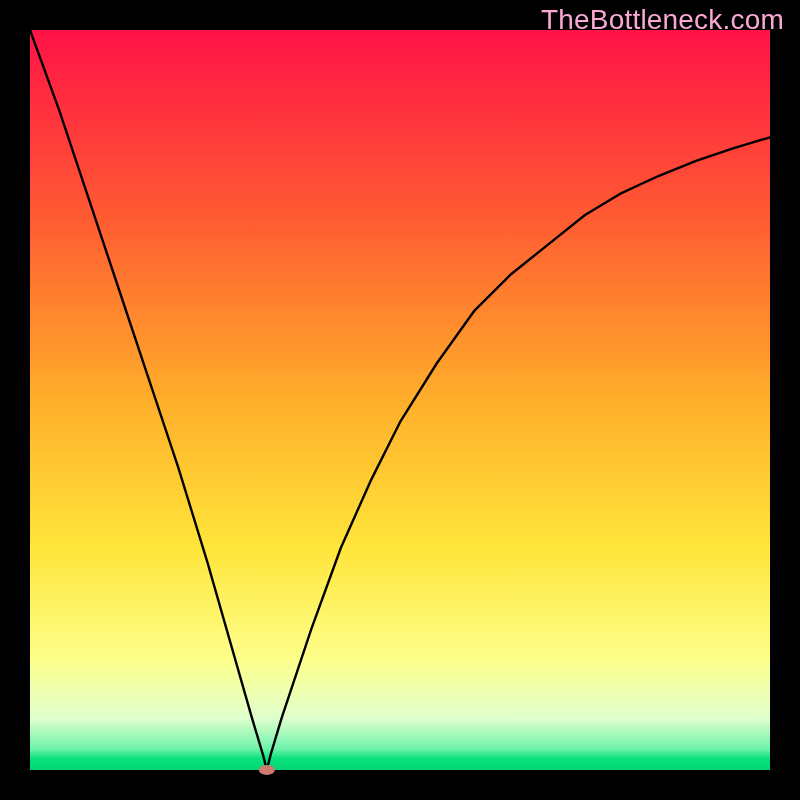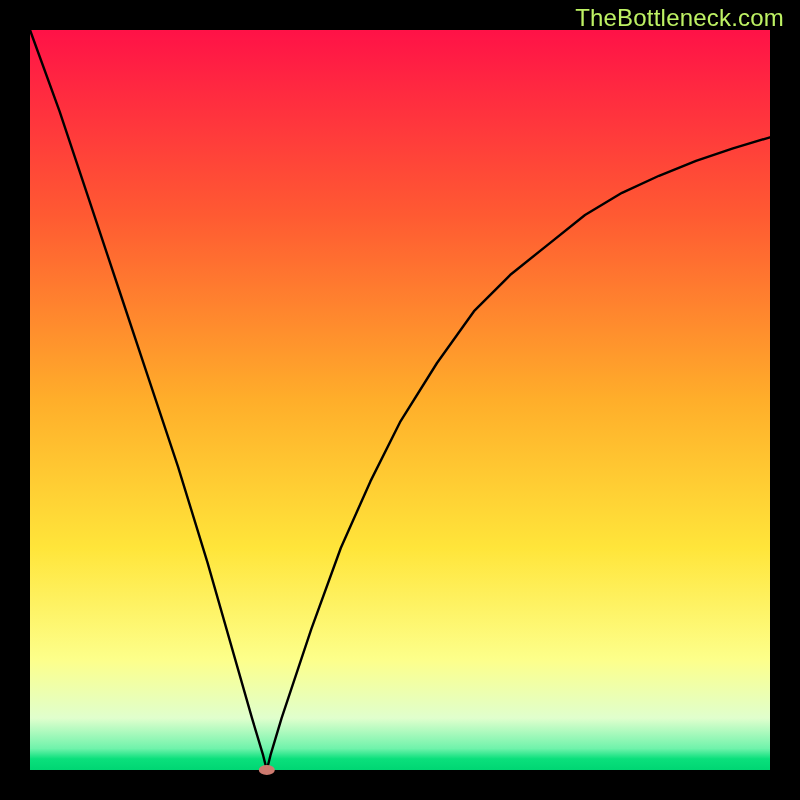--- a/index.html
+++ b/index.html
@@ -14,22 +14,22 @@
   .frame {
     width: 800px;
     height: 800px;
     background: #000;
     position: relative;
   }
   .watermark {
     position: absolute;
     top: 4px;
     right: 16px;
-    color: #bef264;
-    font-size: 24px;
+    color: #f9a8d4;
+    font-size: 28px;
     font-weight: 400;
     z-index: 10;
     letter-spacing: 0.2px;
   }
   svg {
     display: block;
   }
 </style>
 </head>
 <body>

